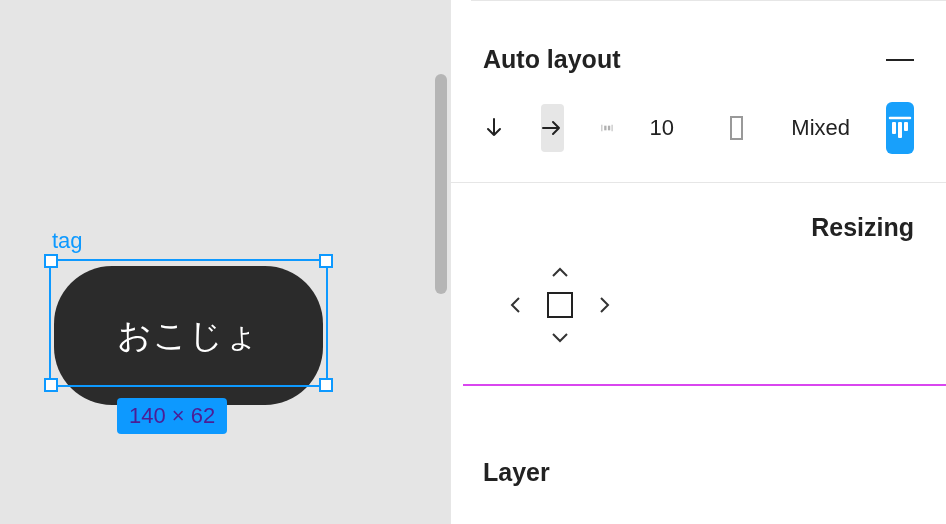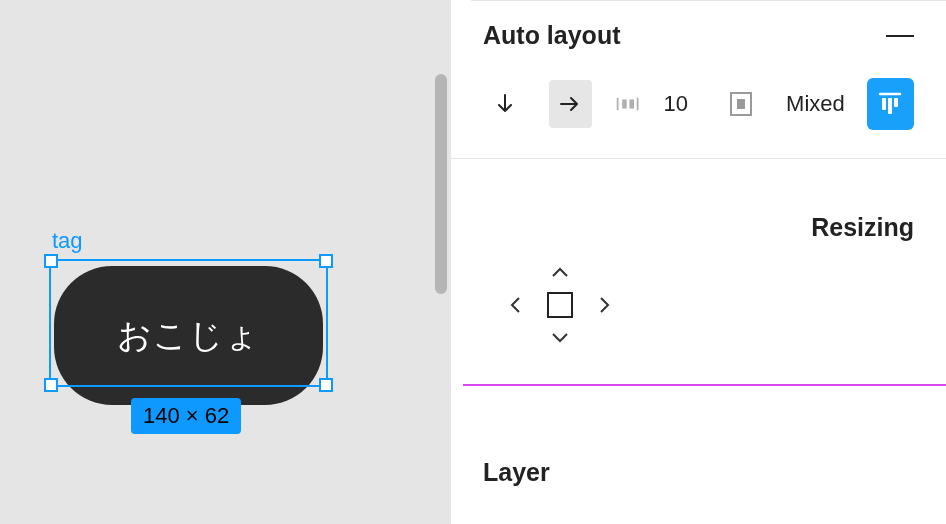--- a/index.html
+++ b/index.html
@@ -11,30 +11,30 @@
   .scrollbar { position: absolute; right: 3px; top: 74px; width: 12px; height: 220px; background: #b5b5b5; border-radius: 6px; }
   .sel-label { position: absolute; left: 52px; top: 228px; color: #0d99ff; font-size: 22px; }
   .sel-box { position: absolute; left: 49px; top: 259px; width: 279px; height: 128px; border: 2px solid #0d99ff; }
   .handle { position: absolute; width: 14px; height: 14px; background: #fff; border: 2px solid #0d99ff; }
   .h-tl { left: -7px; top: -7px; }
   .h-tr { right: -7px; top: -7px; }
   .h-bl { left: -7px; bottom: -7px; }
   .h-br { right: -7px; bottom: -7px; }
   .tag-shape { position: absolute; left: 54px; top: 266px; width: 269px; height: 139px; background: #2b2b2b; border-radius: 58px; display: flex; align-items: center; justify-content: center; }
   .tag-text { color: #fff; font-size: 34px; letter-spacing: 1px; }
-  .dims-badge { position: absolute; left: 131px; top: 398px; background: #0d99ff; color: #000000; font-size: 22px; padding: 5px 12px; border-radius: 4px; }
+  .dims-badge { position: absolute; left: 117px; top: 398px; background: #0d99ff; color: #4c1d95; font-size: 22px; padding: 5px 12px; border-radius: 4px; }
 
   
   .panel { flex: 1; position: relative; border-left: 1px solid #e6e6e6; }
   .panel-hr-top { position: absolute; left: 20px; right: 0; top: 0; height: 1px; background: #e6e6e6; }
   .section-title { font-size: 25px; font-weight: 600; }
-  .auto-layout { position: absolute; left: 0; right: 0; top: 0; padding-top: 21px; border-bottom: 1px solid #e6e6e6; padding-bottom: 28px; }
+  .auto-layout { position: absolute; left: 0; right: 0; top: 0; padding-top: 45px; border-bottom: 1px solid #e6e6e6; padding-bottom: 28px; }
   .al-head { display: flex; align-items: center; justify-content: space-between; padding: 0 32px; }
   .al-minus { width: 28px; height: 2px; background: #222; }
-  .al-row { display: flex; align-items: center; gap: 22px; padding: 0 32px; margin-top: 28px; }
+  .al-row { display: flex; align-items: center; gap: 36px; padding: 0 32px; margin-top: 28px; }
   .dir-btn { width: 48px; height: 48px; border-radius: 4px; display: flex; align-items: center; justify-content: center; font-size: 26px; }
   .dir-btn.active { background: #e6e6e6; }
   .gap-val { font-size: 22px; }
   .pad-icon { width: 24px; height: 24px; border: 2px solid #999; display: inline-block; position: relative; margin-left: 20px; }
   .pad-icon::after { content: ""; position: absolute; inset: 5px; background: #999; }
   .mixed { font-size: 22px; margin-left: 12px; }
   .align-btn { width: 52px; height: 52px; background: #18a0fb; border-radius: 6px; display: flex; align-items: center; justify-content: center; margin-left: auto; }
   .align-btn svg { display: block; }
 
   .resizing { position: absolute; left: 12px; right: 0; top: 183px; padding: 30px 32px 0; border-bottom: 2px solid #d946ef; padding-bottom: 44px; text-align: right; }

